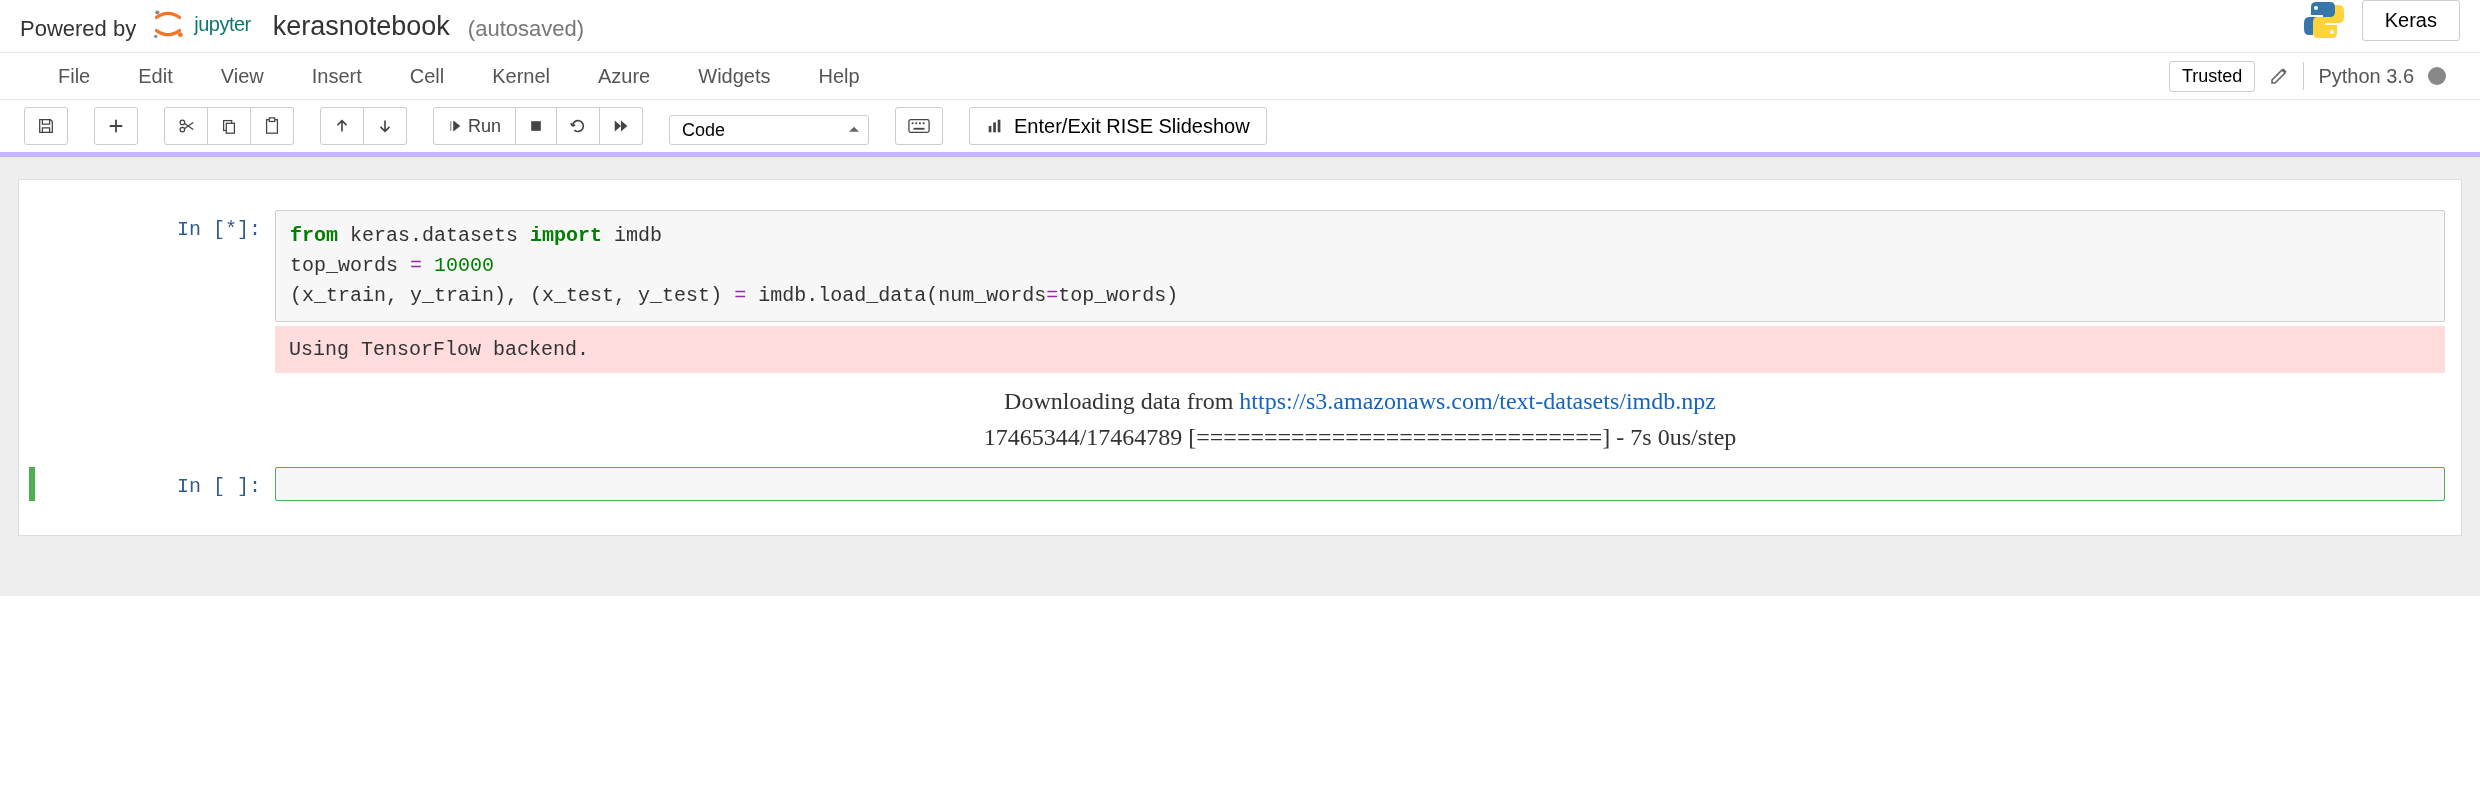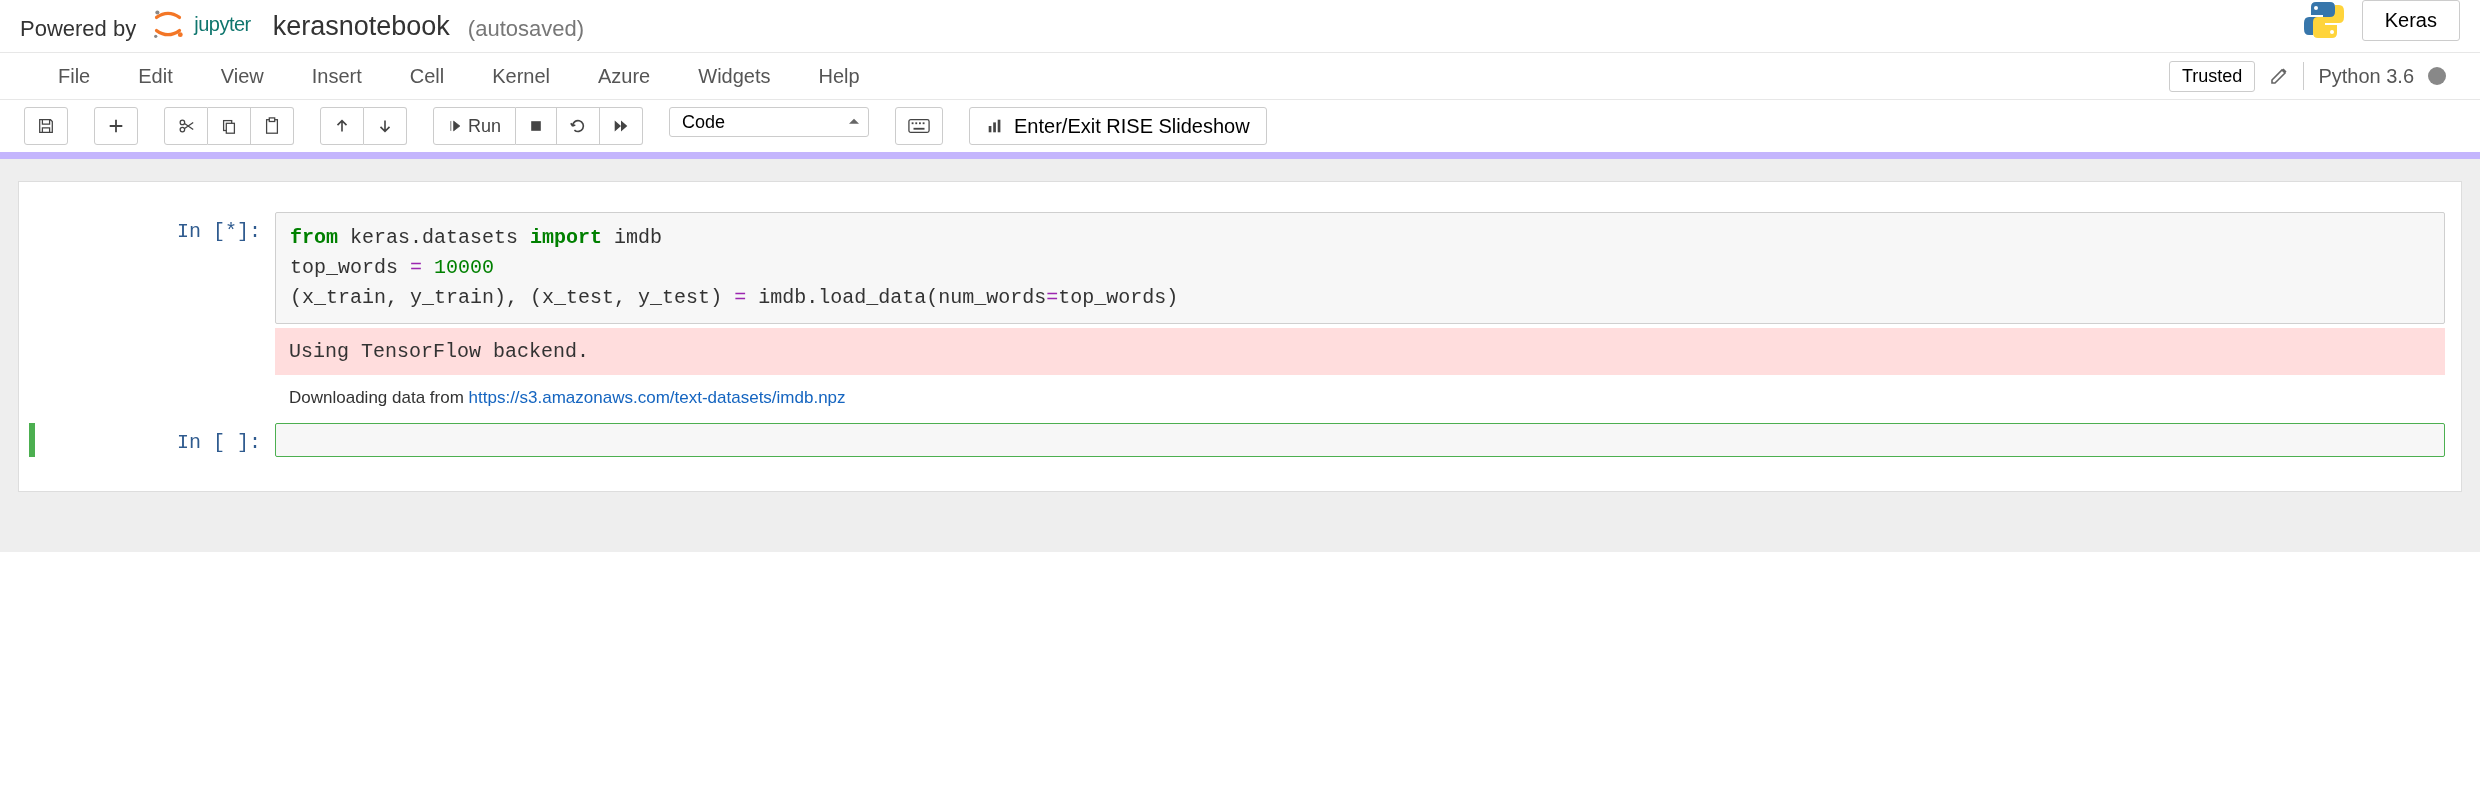--- a/index.html
+++ b/index.html
@@ -72,23 +72,23 @@
 }
 .kernel-name { font-size: 20px; }
 .kernel-dot {
   width: 18px; height: 18px; border-radius: 50%;
   background: #888; display: inline-block;
 }
 .pencil-icon, .keyboard-icon, .chart-icon, .disk-icon {
   width: 20px; height: 20px; display: inline-flex; align-items: center; justify-content: center;
 }
 .toolbar {
-  display: flex; align-items: flex-start;
+  display: flex; align-items: flex-end;
   padding: 7px 24px;
-  border-bottom: 7px solid #c4b5fd;
+  border-bottom: 5px solid #c4b5fd;
   gap: 16px;
   font-size: 18px;
   background: #fff;
 }
 .btn-group {
   display: flex; margin-right: 10px;
 }
 .tb-btn {
   border: 1px solid #ccc; background: #fff;
   padding: 6px 12px; font-size: 18px;
@@ -156,22 +156,22 @@
 .num { color: #008000; }
 .op { color: #9c27b0; }
 .paren { color: #333; }
 .stderr-output {
   background: #fdd; padding: 12px 14px; margin-top: 4px;
   font-family: ui-monospace, Menlo, Monaco, "Courier New", monospace;
   font-size: 20px; color: #333; white-space: pre-wrap;
 }
 .stdout-output {
   padding: 10px 14px 2px 14px;
-  font-family: Liberation Sans, sans-serif;
-  font-size: 17px; color: #333; white-space: pre-wrap; line-height: 1.5;
+  font-family: Liberation Serif, serif;
+  font-size: 24px; color: #333; white-space: pre-wrap; line-height: 1.5; text-align: center;
 }
 .stdout-output a { color: #1565c0; text-decoration: none; }
 .cell-selected {
   border-left: 6px solid #4caf50;
   padding-left: 0;
   margin-left: -6px;
   background: #fff;
 }
 .cell-selected .code-input {
   border: 1px solid #4caf50;
@@ -365,21 +365,21 @@
 <div class="page-body">
   <div class="notebook-container">
 
     <div class="cell">
       <div class="prompt">In [*]:</div>
       <div class="cell-body">
         <div class="code-input" id="code0"><span class="kw">from</span><span> keras.datasets </span><span class="kw">import</span><span> imdb
 </span><span>top_words </span><span class="op">=</span><span> </span><span class="num">10000</span><span>
 </span><span class="paren">(</span><span>x_train, y_train</span><span class="paren">)</span><span>, </span><span class="paren">(</span><span>x_test, y_test</span><span class="paren">)</span><span> </span><span class="op">=</span><span> imdb.load_data</span><span class="paren">(</span><span>num_words</span><span class="op">=</span><span>top_words</span><span class="paren">)</span></div>
         <div class="stderr-output">Using TensorFlow backend.</div>
-        <div class="stdout-output"><span>Downloading data from </span><a href="#">https://s3.amazonaws.com/text-datasets/imdb.npz</a><br></div>
+        <div class="stdout-output"><span>Downloading data from </span><a href="#">https://s3.amazonaws.com/text-datasets/imdb.npz</a><br><span>17465344/17464789 [==============================] - 7s 0us/step</span></div>
       </div>
     </div>
 
     <div class="cell cell-selected">
       <div class="prompt">In [ ]:</div>
       <div class="cell-body">
         <div class="code-input empty-code"></div>
       </div>
     </div>
 

